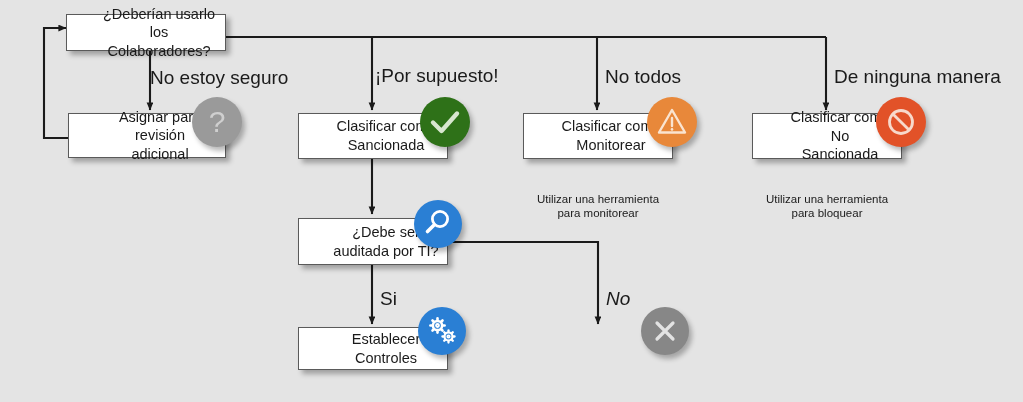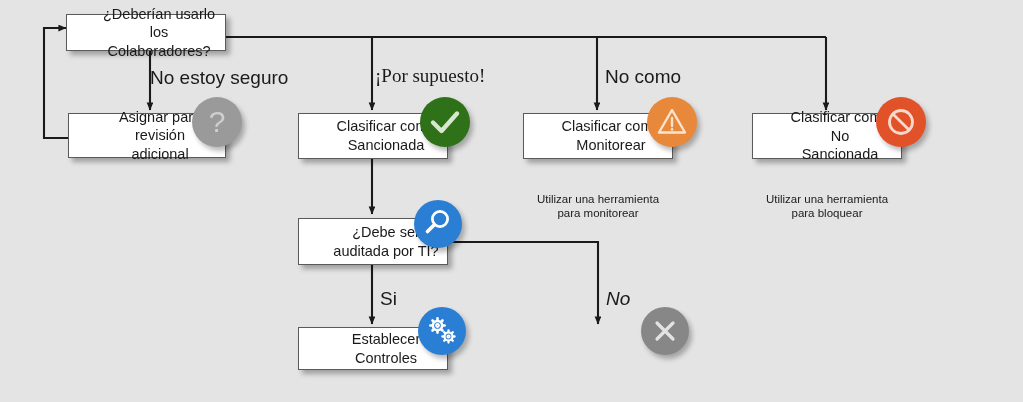--- a/index.html
+++ b/index.html
@@ -210,22 +210,23 @@
     </svg>
   </div>
 
   <div class="badge" style="left:641px; top:307px; width:48px; height:48px; background:#878787;">
     <svg width="48" height="48" viewBox="0 0 48 48" aria-hidden="true">
       <path d="M16,16 L32,32 M32,16 L16,32" stroke="#e3e3e3" stroke-width="3.2" stroke-linecap="round"></path>
     </svg>
   </div>
 
   <div class="edge-label" style="left:150px; top:67px;">No estoy seguro</div>
-  <div class="edge-label" style="left:375px; top:65px;font-family:Liberation Serif, serif;">¡Por supuesto!</div>
-  <div class="edge-label" style="left:605px; top:66px;">No como</div>
+  <div class="edge-label" style="left:375px; top:65px;">¡Por supuesto!</div>
+  <div class="edge-label" style="left:605px; top:66px;">No todos</div>
+  <div class="edge-label" style="left:834px; top:66px;">De ninguna manera</div>
   <div class="edge-label" style="left:380px; top:288px;">Si</div>
   <div class="edge-label" style="left:606px; top:288px;font-style:italic;">No</div>
 
   <div class="caption" style="left:523px; top:164px; width:150px;">Utilizar una herramienta
 para monitorear</div>
   <div class="caption" style="left:752px; top:164px; width:150px;">Utilizar una herramienta
 para bloquear</div>
 
 </div>
 

